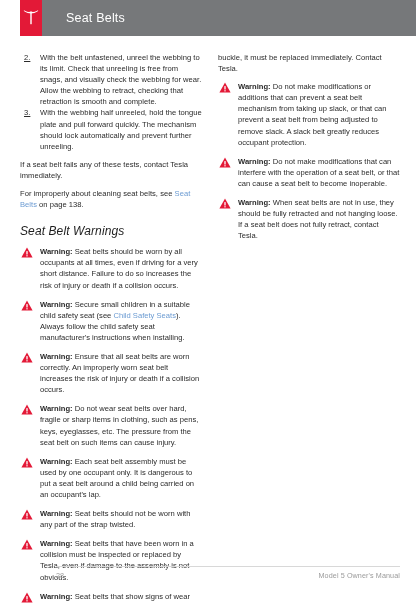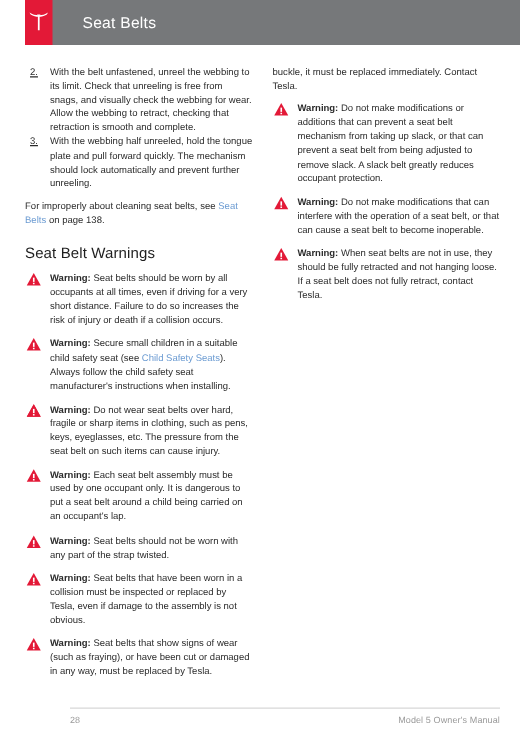--- a/index.html
+++ b/index.html
@@ -98,20 +98,21 @@
   }
 
   
   h2.section {
     font-size: 12px;
     font-weight: 400;
     color: #1e1e1e;
     margin: 14px 0 8px 0;
     letter-spacing: 0.1px;
     line-height: 14px;
+    font-style: italic;
   }
 
   
   .warning {
     position: relative;
     padding-left: 20px;
     margin-bottom: 8px;
   }
   .warning .tri {
     position: absolute;
@@ -177,20 +178,21 @@
         <li>
           <span class="num">2.</span>
           <span>With the belt unfastened, unreel the webbing to its limit. Check that unreeling is free from snags, and visually check the webbing for wear. Allow the webbing to retract, checking that retraction is smooth and complete.</span>
         </li>
         <li>
           <span class="num">3.</span>
           <span>With the webbing half unreeled, hold the tongue plate and pull forward quickly. The mechanism should lock automatically and prevent further unreeling.</span>
         </li>
       </ol>
 
+      <p class="para">If a seat belt fails any of these tests, contact Tesla immediately.</p>
 
       <p class="para"><span>For improperly about cleaning seat belts, see </span><span class="link">Seat Belts</span><span> on page 138.</span></p>
 
       <h2 class="section">Seat Belt Warnings</h2>
 
       <div class="warning">
         <span class="tri">
           <svg width="12" height="11" viewBox="0 0 12 11" aria-hidden="true">
             <path d="M6 0.4 L11.6 10.4 L0.4 10.4 Z" fill="#e31937"></path>
             <rect x="5.35" y="4.1" width="1.3" height="3.4" fill="#ffffff"></rect>
@@ -212,20 +214,21 @@
       </div>
 
       <div class="warning">
         <span class="tri">
           <svg width="12" height="11" viewBox="0 0 12 11" aria-hidden="true">
             <path d="M6 0.4 L11.6 10.4 L0.4 10.4 Z" fill="#e31937"></path>
             <rect x="5.35" y="4.1" width="1.3" height="3.4" fill="#ffffff"></rect>
             <rect x="5.35" y="8.2" width="1.3" height="1.2" fill="#ffffff"></rect>
           </svg>
         </span>
+        <div class="wtext"><b>Warning:</b><span> Ensure that all seat belts are worn correctly. An improperly worn seat belt increases the risk of injury or death if a collision occurs.</span></div>
       </div>
 
       <div class="warning">
         <span class="tri">
           <svg width="12" height="11" viewBox="0 0 12 11" aria-hidden="true">
             <path d="M6 0.4 L11.6 10.4 L0.4 10.4 Z" fill="#e31937"></path>
             <rect x="5.35" y="4.1" width="1.3" height="3.4" fill="#ffffff"></rect>
             <rect x="5.35" y="8.2" width="1.3" height="1.2" fill="#ffffff"></rect>
           </svg>
         </span>

